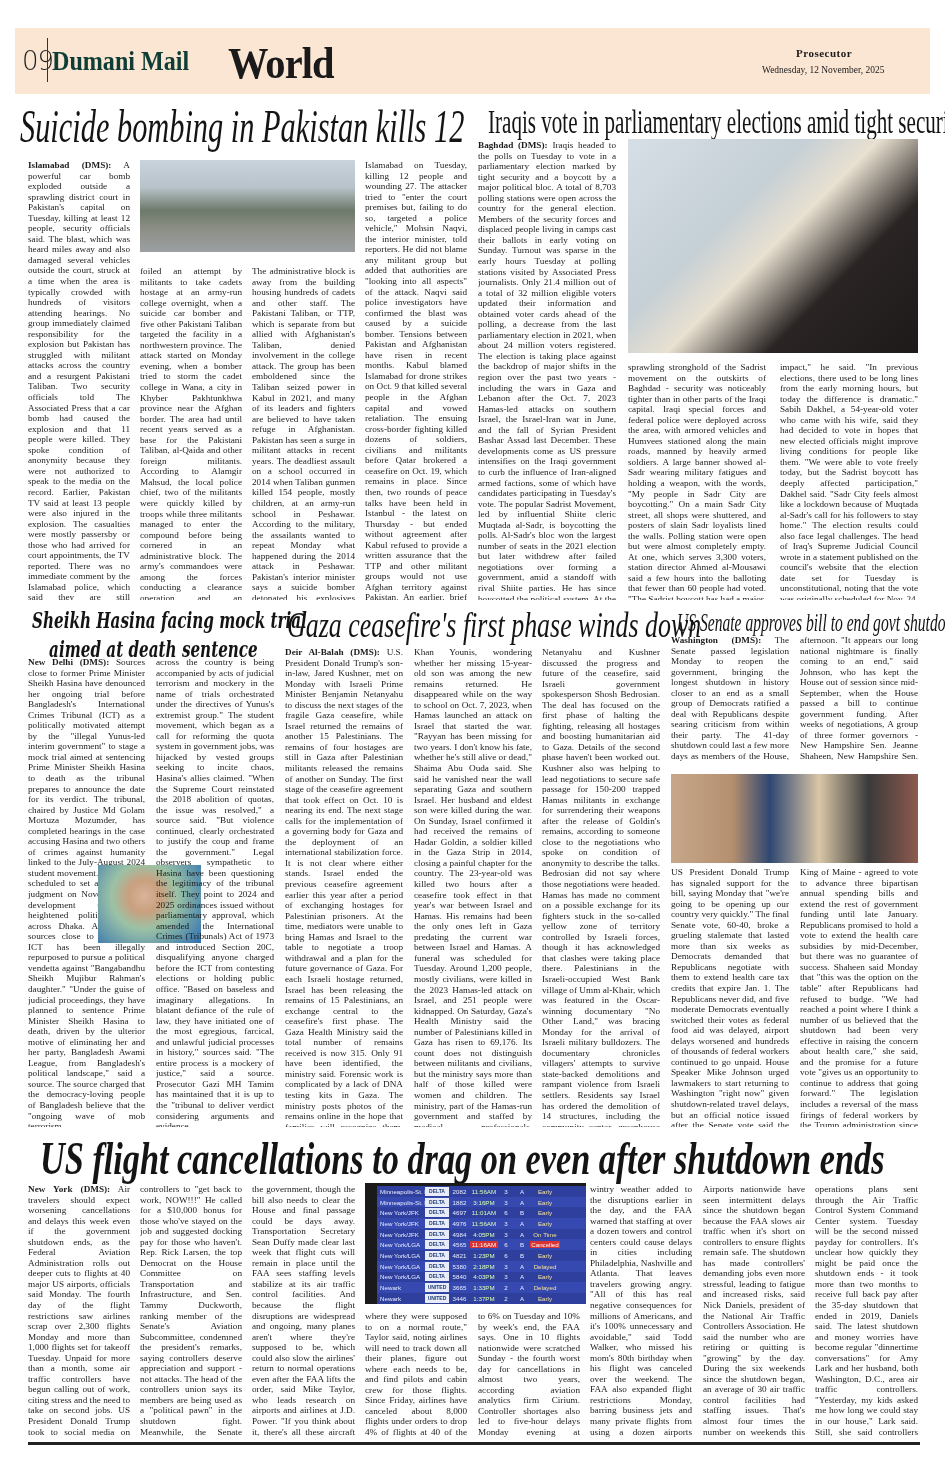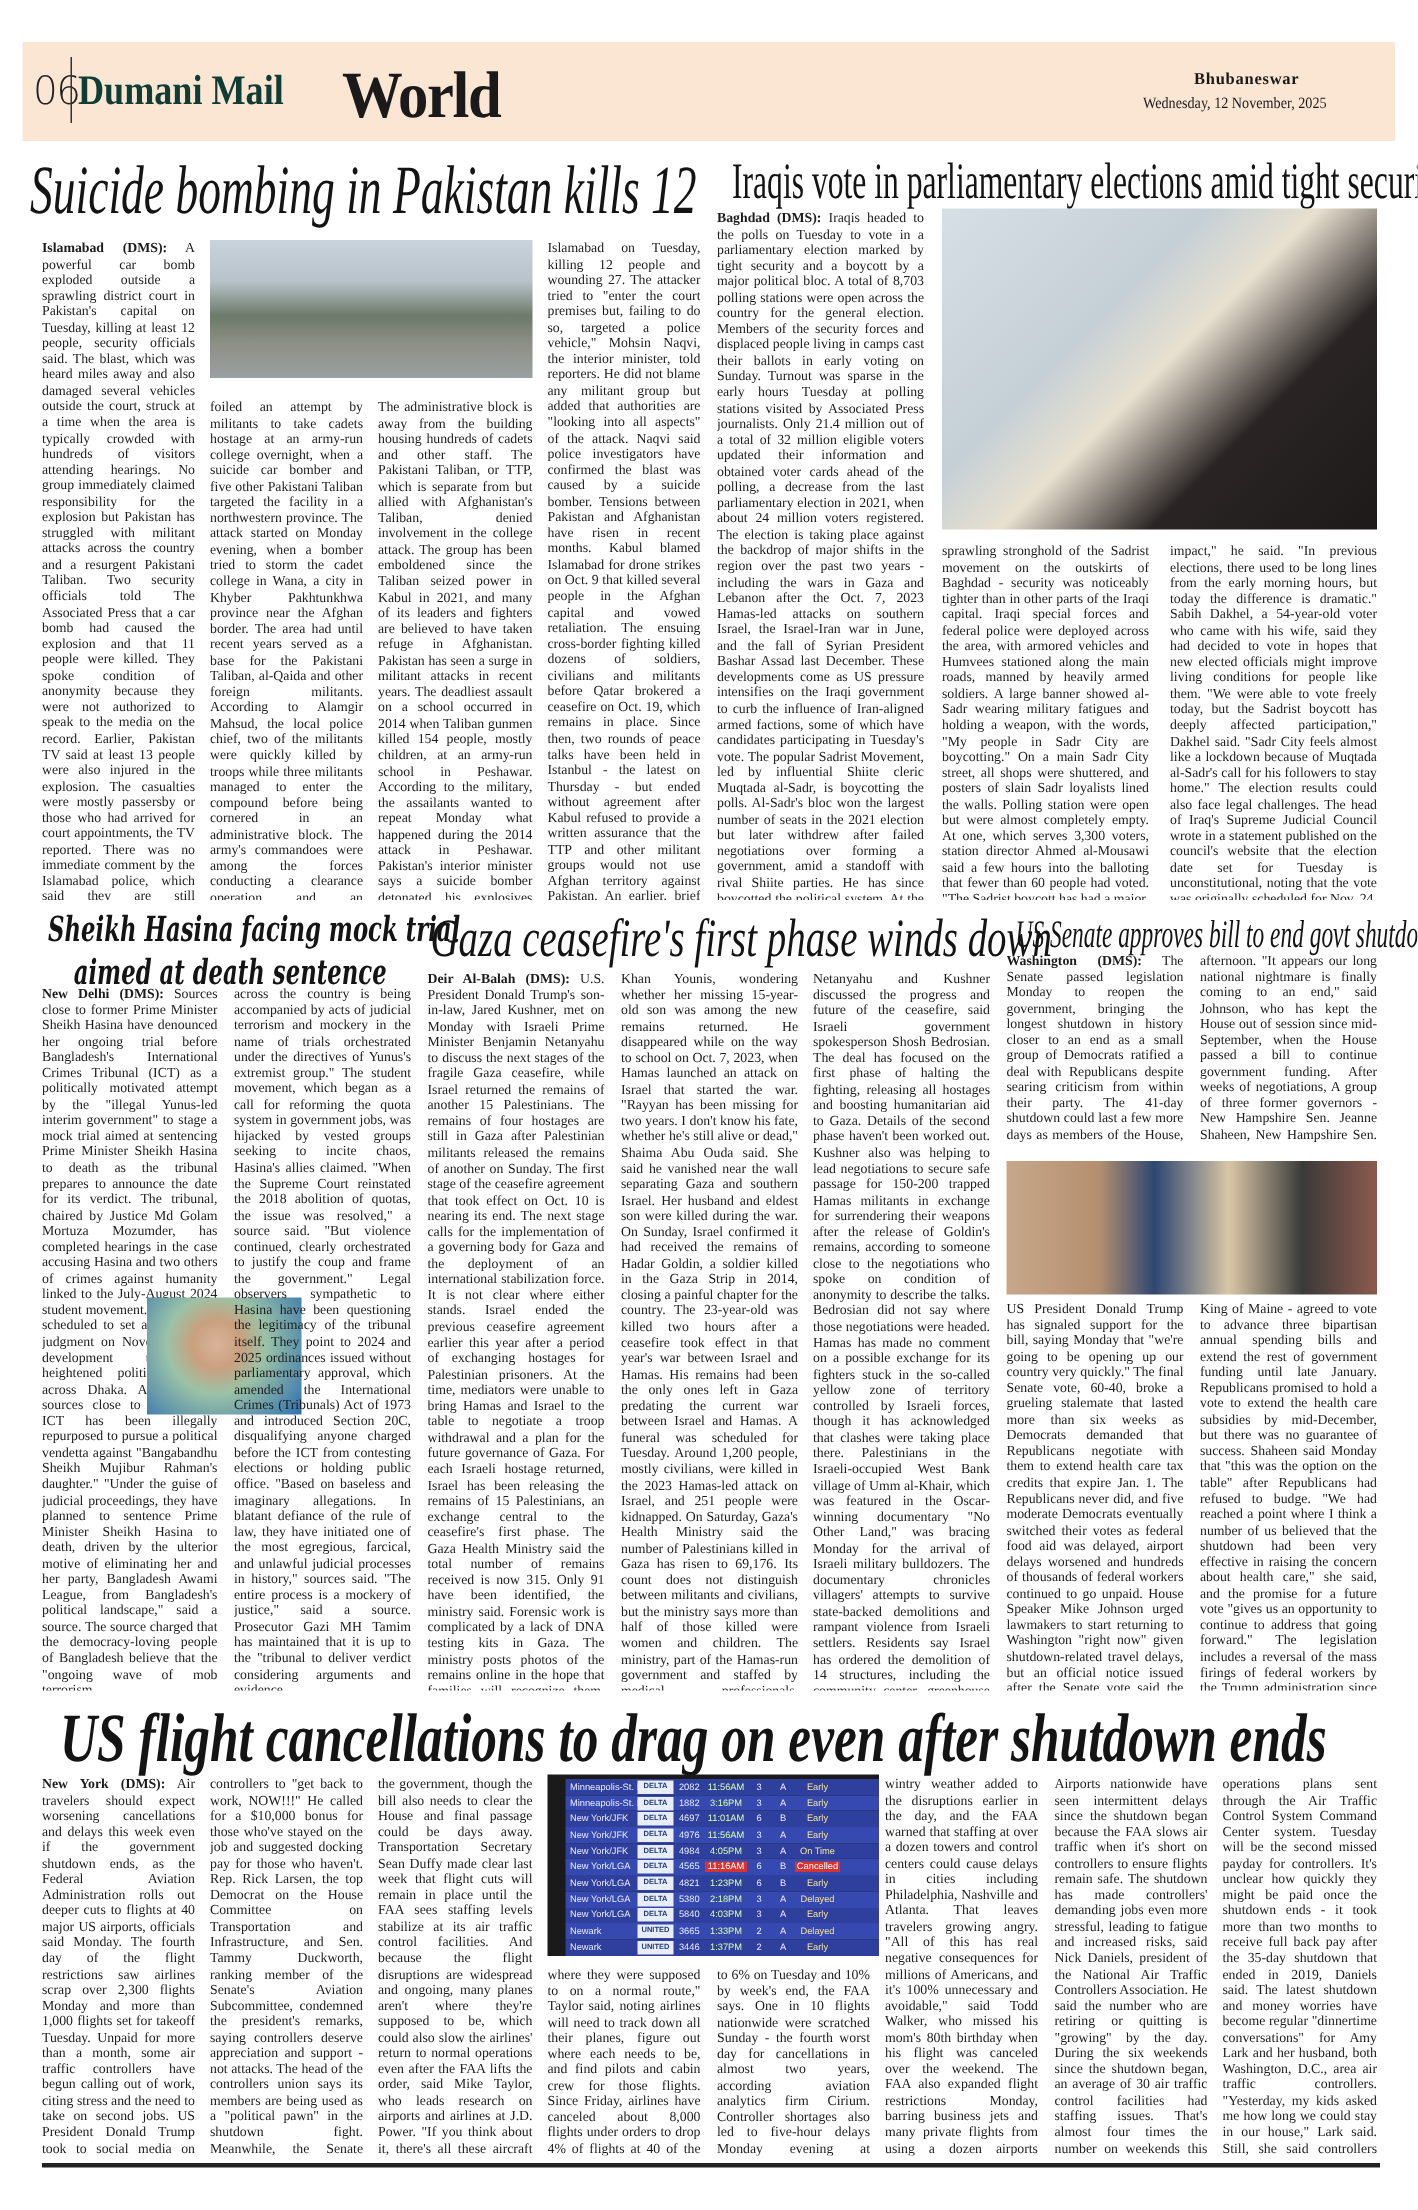--- a/index.html
+++ b/index.html
@@ -43,25 +43,25 @@
   .b-status { width: 30px; text-align: center; color: #f5e39a; }
   .b-status.cancel, .b-time.cancel { background: #d83232; color: #fff; }
 
   .rule { position: absolute; background: #222; }
   .rule-bottom { left: 28px; top: 1442px; width: 892px; height: 3px; }
 </style>
 </head>
 <body>
 
 <div class="topbar"></div>
-<div class="page-num">06</div>
+<div class="page-num">09</div>
 <div class="mh-divider"></div>
 <div class="paper-name">Dumani Mail</div>
 <div class="section-title">World</div>
-<div class="mh-city">Bhubaneswar</div>
+<div class="mh-city">Prosecutor</div>
 <div class="mh-date">Wednesday, 12 November, 2025</div>
 
 <div class="headline hl-pak">Suicide bombing in Pakistan kills 12</div>
 <div class="col" style="left:28px;top:160px;width:102px;height:440px;overflow:hidden;"><b>Islamabad (DMS):</b> <span>A powerful car bomb exploded outside a sprawling district court in Pakistan's capital on Tuesday, killing at least 12 people, security officials said. The blast, which was heard miles away and also damaged several vehicles outside the court, struck at a time when the area is typically crowded with hundreds of visitors attending hearings. No group immediately claimed responsibility for the explosion but Pakistan has struggled with militant attacks across the country and a resurgent Pakistani Taliban. Two security officials told The Associated Press that a car bomb had caused the explosion and that 11 people were killed. They spoke condition of anonymity because they were not authorized to speak to the media on the record. Earlier, Pakistan TV said at least 13 people were also injured in the explosion. The casualties were mostly passersby or those who had arrived for court appointments, the TV reported. There was no immediate comment by the Islamabad police, which said they are still investigating. Earlier Tuesday, Pakistani security forces said they</span></div>
 <div class="photo photo-pak"></div>
 <div class="col" style="left:140px;top:266px;width:102px;height:334px;overflow:hidden;">foiled an attempt by militants to take cadets hostage at an army-run college overnight, when a suicide car bomber and five other Pakistani Taliban targeted the facility in a northwestern province. The attack started on Monday evening, when a bomber tried to storm the cadet college in Wana, a city in Khyber Pakhtunkhwa province near the Afghan border. The area had until recent years served as a base for the Pakistani Taliban, al-Qaida and other foreign militants. According to Alamgir Mahsud, the local police chief, two of the militants were quickly killed by troops while three militants managed to enter the compound before being cornered in an administrative block. The army's commandoes were among the forces conducting a clearance operation and an intermittent exchange of fire went on into Tuesday, Mahsud said.</div>
 <div class="col" style="left:252px;top:266px;width:103px;height:334px;overflow:hidden;">The administrative block is away from the building housing hundreds of cadets and other staff. The Pakistani Taliban, or TTP, which is separate from but allied with Afghanistan's Taliban, denied involvement in the college attack. The group has been emboldened since the Taliban seized power in Kabul in 2021, and many of its leaders and fighters are believed to have taken refuge in Afghanistan. Pakistan has seen a surge in militant attacks in recent years. The deadliest assault on a school occurred in 2014 when Taliban gunmen killed 154 people, mostly children, at an army-run school in Peshawar. According to the military, the assailants wanted to repeat Monday what happened during the 2014 attack in Peshawar. Pakistan's interior minister says a suicide bomber detonated his explosives near a police vehicle outside the gate of a district court in</div>
 <div class="col" style="left:365px;top:160px;width:102px;height:440px;overflow:hidden;">Islamabad on Tuesday, killing 12 people and wounding 27. The attacker tried to "enter the court premises but, failing to do so, targeted a police vehicle," Mohsin Naqvi, the interior minister, told reporters. He did not blame any militant group but added that authorities are "looking into all aspects" of the attack. Naqvi said police investigators have confirmed the blast was caused by a suicide bomber. Tensions between Pakistan and Afghanistan have risen in recent months. Kabul blamed Islamabad for drone strikes on Oct. 9 that killed several people in the Afghan capital and vowed retaliation. The ensuing cross-border fighting killed dozens of soldiers, civilians and militants before Qatar brokered a ceasefire on Oct. 19, which remains in place. Since then, two rounds of peace talks have been held in Istanbul - the latest on Thursday - but ended without agreement after Kabul refused to provide a written assurance that the TTP and other militant groups would not use Afghan territory against Pakistan. An earlier, brief ceasefire between Pakistan and the TTP, brokered by Kabul in 2022, collapsed later after the group accused Islamabad of violating it.</div>
 
 <div class="headline hl-iraq" style="left:488px;">Iraqis vote in parliamentary elections amid tight security</div>

